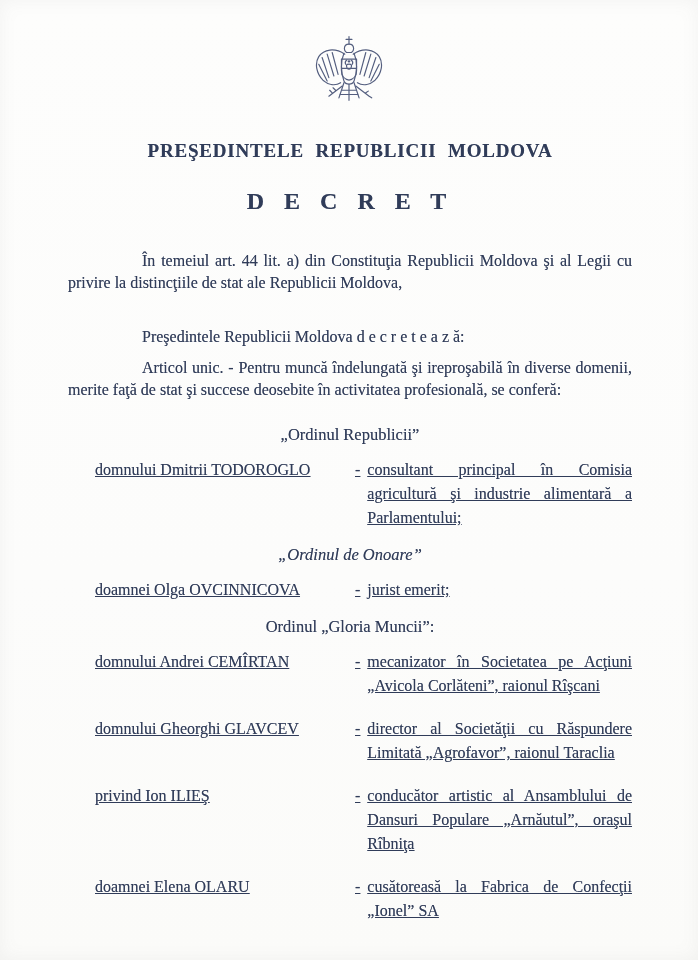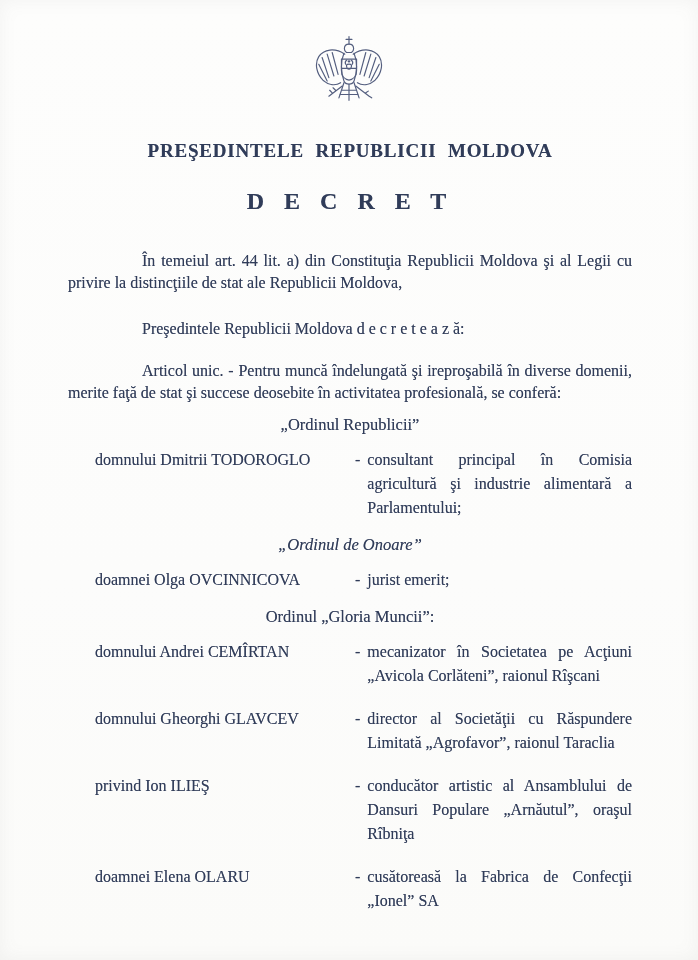--- a/index.html
+++ b/index.html
@@ -30,28 +30,28 @@
     display:inline-block;font-size:16.5px;
     padding:0 7px 3px 7px;
     border-bottom:1.6px solid #3a466a;
   }
   .para{
     font-size:16px;line-height:22px;text-align:justify;text-align-last:left;
     margin:0;
   }
   .indent{text-indent:74px;}
   .preamble{margin-top:35px;}
-  .decree-line{margin-top:24px;text-align:center;}
-  .article{margin-top:20px;}
+  .decree-line{margin-top:32px;text-align:center;}
+  .article{margin-top:9px;}
   .section-heading{
     text-align:center;font-size:16.5px;line-height:20px;
-    margin-top:11px;margin-bottom:13px;
+    margin-top:24px;margin-bottom:13px;
   }
   .entries{margin-left:27px;}
-  .entry{display:flex;margin-bottom:19px;}
+  .entry{display:flex;margin-bottom:19px;text-decoration:underline;}
   .entry-name{
     width:260px;flex-shrink:0;
     font-size:16px;line-height:24px;
   }
   .entry-desc-wrap{display:flex;width:277px;}
   .entry-dash{font-size:16px;line-height:24px;margin-right:7px;}
   .entry-desc{
     font-size:16px;line-height:24px;
     text-align:justify;text-align-last:left;flex:1;
   }

